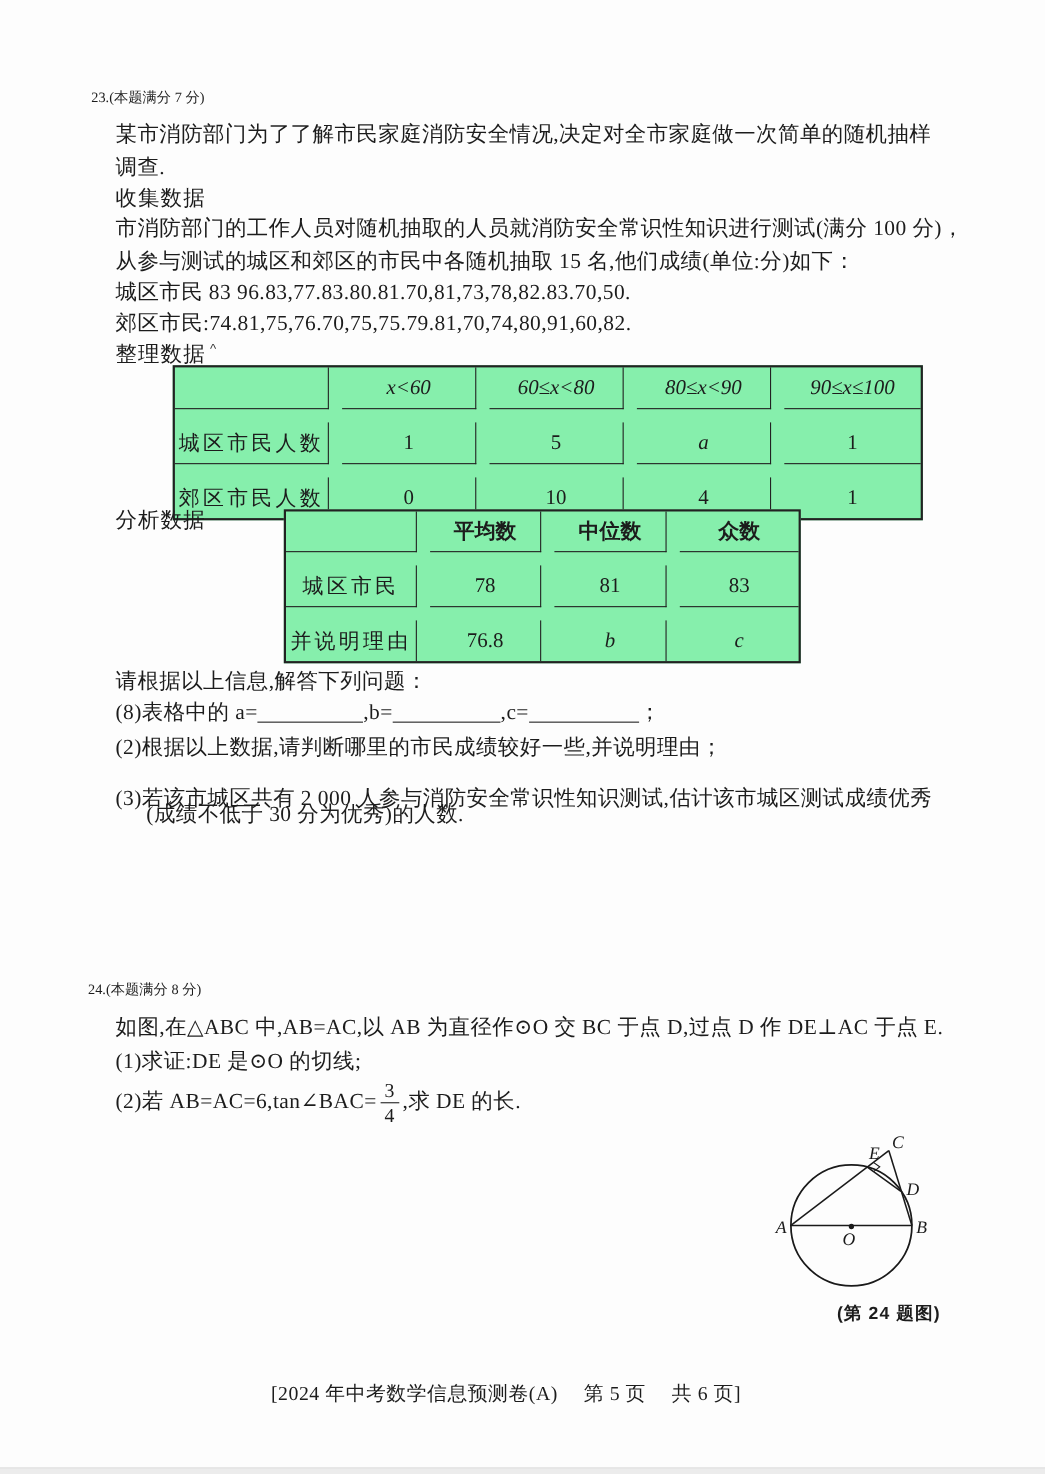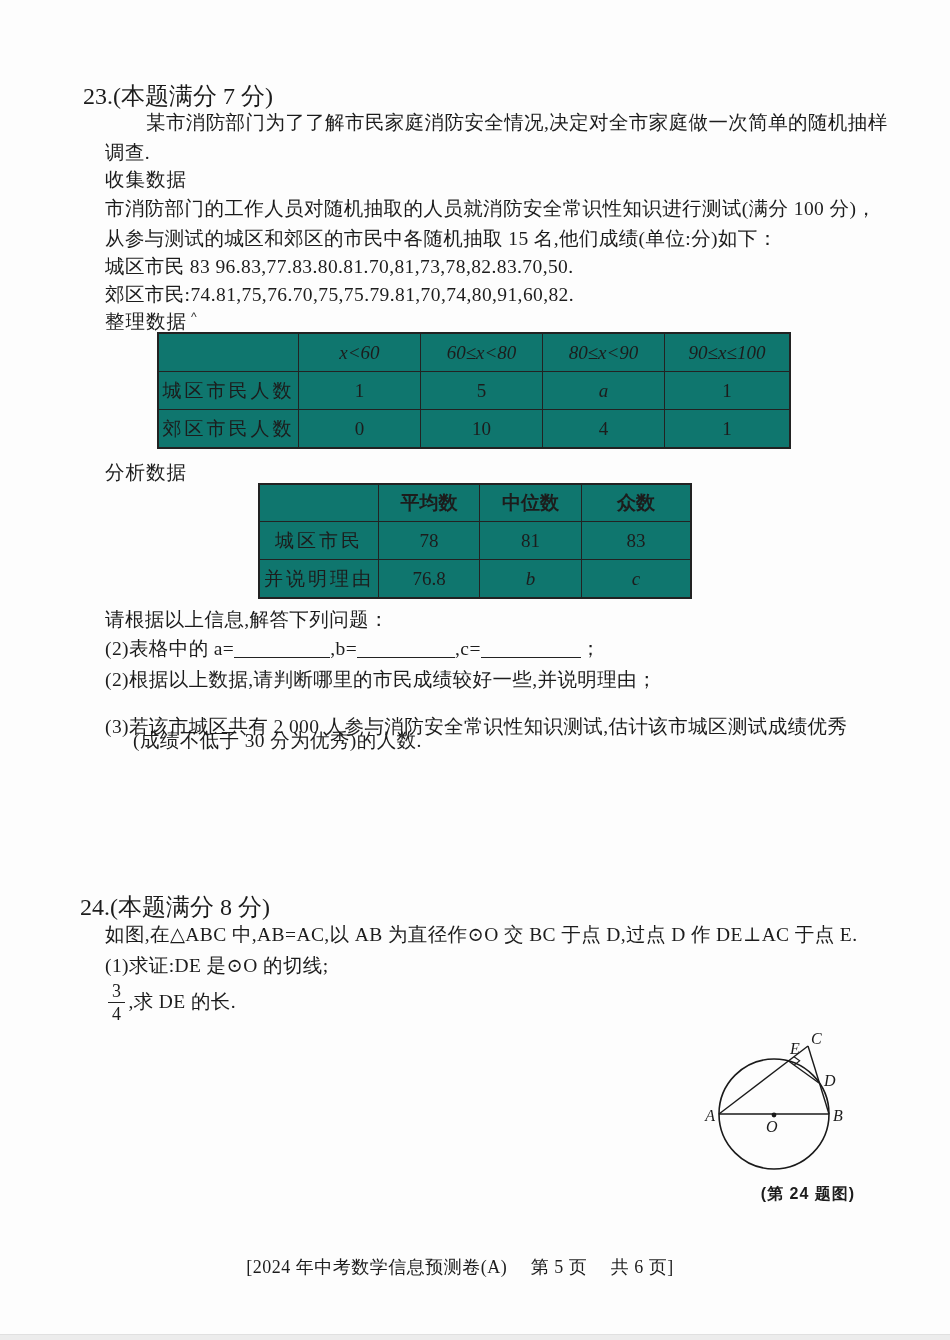--- a/index.html
+++ b/index.html
@@ -4,25 +4,25 @@
 <style>
   html,body{margin:0;padding:0;}
   body{
     width:950px;height:1340px;position:relative;
     background:#fdfdfd;overflow:hidden;
     font-family:"Liberation Serif","DejaVu Serif",serif;
     color:#1c1c1c;
   }
   .abs{position:absolute;white-space:nowrap;}
   .body-text{font-size:19.5px;letter-spacing:0.4px;line-height:26px;}
-  .qnum{font-size:24px;}
+  .qnum{font-size:13px;}
   .heading{font-family:"Liberation Sans","DejaVu Sans",sans-serif;font-weight:normal;font-size:19.5px;letter-spacing:1px;}
   .sup-mark{font-size:12px;vertical-align:super;margin-left:4px;color:#333;}
   
-  .tbl{position:absolute;display:grid;border:2px solid #222;background:#0f766e;}
+  .tbl{position:absolute;display:grid;border:2px solid #222;background:#86efac;gap:12px;}
   .tbl .cell{
     display:flex;align-items:center;justify-content:center;
     font-size:19px;border-right:1.5px solid #222;border-bottom:1.5px solid #222;
   }
   .tbl .cell.lastcol{border-right:none;}
   .tbl .cell.lastrow{border-bottom:none;}
   .tbl .rowlabel{letter-spacing:3px;}
   .tbl .varcell{font-style:italic;}
   
   .blank{display:inline-block;border-bottom:1.6px solid #222;height:18px;vertical-align:-3px;}
@@ -34,21 +34,21 @@
   .caption{font-family:"Liberation Sans","DejaVu Sans",sans-serif;font-weight:bold;font-size:16px;letter-spacing:1px;}
   .footer{font-size:18px;letter-spacing:0.5px;}
   .scan-edge{position:absolute;left:0;bottom:0;width:950px;height:5px;background:#ececec;border-top:1px solid #e0e0e0;}
   svg text{font-family:"Liberation Serif","DejaVu Serif",serif;font-style:italic;font-size:16px;fill:#1a1a1a;}
 </style>
 </head>
 <body>
 
 <div class="abs qnum" style="left:83px;top:80px;"><span>23.</span><span>(本题满分 7 分)</span></div>
 
-<div class="abs body-text" style="left:105px;top:110px;margin-left:41px;">某市消防部门为了了解市民家庭消防安全情况,决定对全市家庭做一次简单的随机抽样</div>
+<div class="abs body-text" style="left:105px;top:110px;">某市消防部门为了了解市民家庭消防安全情况,决定对全市家庭做一次简单的随机抽样</div>
 <div class="abs body-text" style="left:105px;top:140px;">调查.</div>
 
 <div class="abs heading" style="left:105px;top:166px;">收集数据</div>
 
 <div class="abs body-text" style="left:105px;top:196px;">市消防部门的工作人员对随机抽取的人员就消防安全常识性知识进行测试(满分 100 分)，</div>
 <div class="abs body-text" style="left:105px;top:226px;">从参与测试的城区和郊区的市民中各随机抽取 15 名,他们成绩(单位:分)如下：</div>
 
 <div class="abs body-text" style="left:105px;top:254px;">城区市民 83 96.83,77.83.80.81.70,81,73,78,82.83.70,50.</div>
 <div class="abs body-text" style="left:105px;top:282px;">郊区市民:74.81,75,76.70,75,75.79.81,70,74,80,91,60,82.</div>
 
@@ -69,53 +69,54 @@
 
   <div class="cell rowlabel lastrow">郊区市民人数</div>
   <div class="cell lastrow">0</div>
   <div class="cell lastrow">10</div>
   <div class="cell lastrow">4</div>
   <div class="cell lastrow lastcol">1</div>
 </div>
 
 <div class="abs heading" style="left:105px;top:459px;text-align:center;">分析数据</div>
 
-<div class="tbl" style="left:258px;top:483px;grid-template-columns:119px 101px 102px 108px;grid-template-rows:37px 38px 37px;">
+<div class="tbl" style="left:258px;top:463px;grid-template-columns:119px 101px 102px 108px;grid-template-rows:37px 38px 37px;">
   <div class="cell"></div>
   <div class="cell" style="font-weight:bold;">平均数</div>
   <div class="cell" style="font-weight:bold;">中位数</div>
   <div class="cell lastcol" style="font-weight:bold;">众数</div>
 
   <div class="cell rowlabel">城区市民</div>
   <div class="cell">78</div>
   <div class="cell">81</div>
   <div class="cell lastcol">83</div>
 
   <div class="cell rowlabel lastrow">并说明理由</div>
   <div class="cell lastrow">76.8</div>
   <div class="cell lastrow varcell">b</div>
   <div class="cell lastrow lastcol varcell">c</div>
 </div>
 
 <div class="abs body-text" style="left:105px;top:607px;">请根据以上信息,解答下列问题：</div>
 
 <div class="abs body-text" style="left:105px;top:636px;">
-  <span>(2)表格中的 a=</span><span class="blank" style="width:96px;"></span><span>,b=</span><span class="blank" style="width:98px;"></span><span>,c=</span><span class="blank" style="width:100px;"></span><span>；</span>
+  <span>(8)表格中的 a=</span><span class="blank" style="width:96px;"></span><span>,b=</span><span class="blank" style="width:98px;"></span><span>,c=</span><span class="blank" style="width:100px;"></span><span>；</span>
 </div>
 
 <div class="abs body-text" style="left:105px;top:667px;">(2)根据以上数据,请判断哪里的市民成绩较好一些,并说明理由；</div>
 <div class="abs body-text" style="left:105px;top:714px;">(3)若该市城区共有 2 000 人参与消防安全常识性知识测试,估计该市城区测试成绩优秀</div>
 <div class="abs body-text" style="left:133px;top:728px;">(成绩不低于 30 分为优秀)的人数.</div>
 
 <div class="abs qnum" style="left:80px;top:891px;"><span>24.</span><span>(本题满分 8 分)</span></div>
 
 <div class="abs body-text" style="left:105px;top:922px;">如图,在△ABC 中,AB=AC,以 AB 为直径作⊙O 交 BC 于点 D,过点 D 作 DE⊥AC 于点 E.</div>
 <div class="abs body-text" style="left:105px;top:953px;">(1)求证:DE 是⊙O 的切线;</div>
 
 <div class="abs body-text mathline" style="left:105px;top:978px;height:48px;">
+  <span>(2)若 AB=AC=6,tan∠BAC=</span>
   <span class="frac">
     <span class="num">3</span>
     <span class="den">4</span>
   </span>
   <span>,求 DE 的长.</span>
 </div>
 
 <svg class="abs" style="left:655px;top:1018px;" width="250" height="200" viewBox="0 0 250 200">
   <circle cx="119" cy="96" r="55" fill="none" stroke="#1a1a1a" stroke-width="1.6"></circle>
   <line x1="64" y1="96" x2="174" y2="96" stroke="#1a1a1a" stroke-width="1.4"></line>

